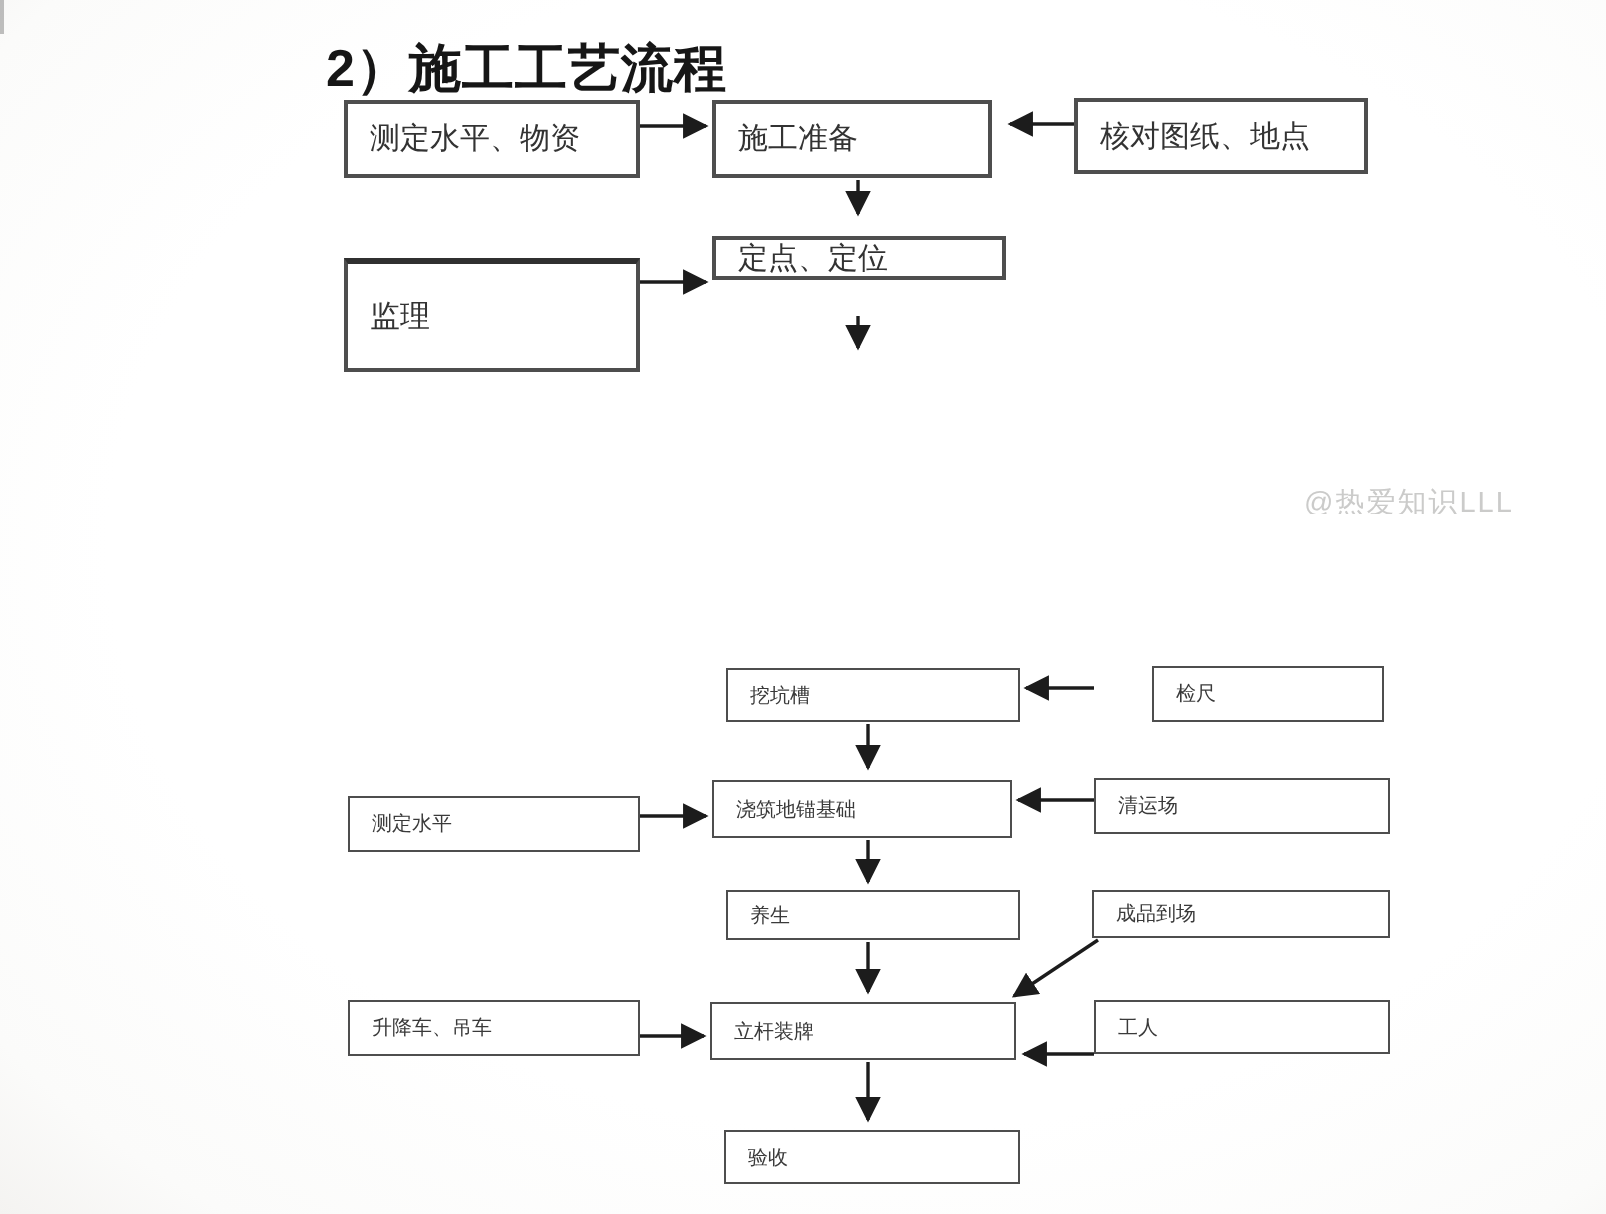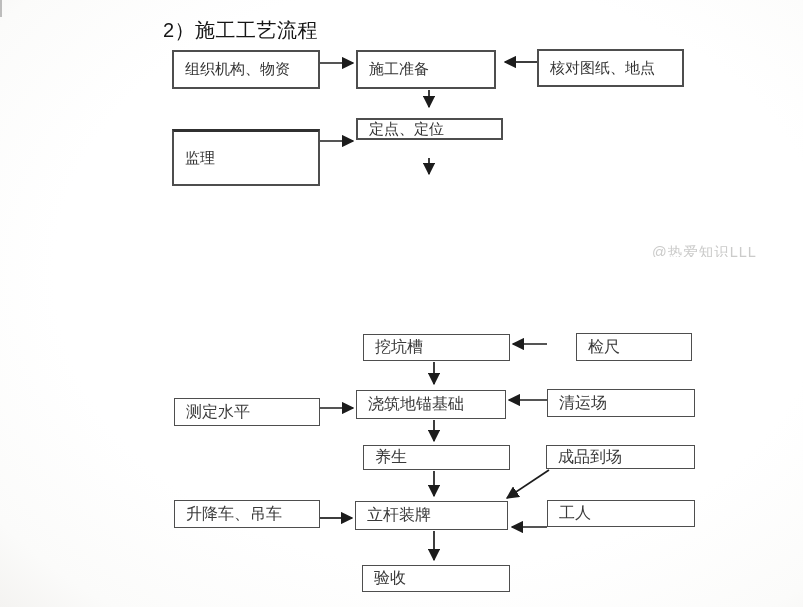--- a/index.html
+++ b/index.html
@@ -10,57 +10,57 @@
       radial-gradient(ellipse at 55% 45%, #ffffff 62%, #fbfbfa 88%, #f4f3f1 100%);
     overflow:hidden;
     font-family:"Liberation Sans", sans-serif;
   }
   .edge-artifact{
     position:absolute;left:0;top:0;width:2px;height:17px;
     background:#8a8a8a;opacity:.55;
   }
   .page-title{
     position:absolute;left:163px;top:17px;
-    font-size:20px;font-weight:normal;color:#161616;
+    font-size:26px;font-weight:bold;color:#161616;
     letter-spacing:0.5px;
     font-family:"Liberation Sans", sans-serif;
   }
   .box{
     position:absolute;
     box-sizing:border-box;
     border:2px solid #4e4e4e;
     background:rgba(255,255,255,.85);
     display:flex;align-items:center;
     padding-left:11px;
     font-size:15px;color:#333333;
     font-family:"Liberation Serif", serif;
     white-space:nowrap;
   }
-  .box.sm{border-width:1.5px;font-size:16px;color:#3a3a3a;}
+  .box.sm{border-width:1.5px;font-size:10px;color:#3a3a3a;}
   .box.thick-top{border-top:3.5px solid #303030;}
   .watermark{
     position:absolute;left:652px;top:243px;
     height:14px;overflow:hidden;
     font-size:14.5px;line-height:18px;
     color:#cbcbca;letter-spacing:1px;
     font-family:Liberation Sans, sans-serif;
   }
   svg.arrows{position:absolute;left:0;top:0;pointer-events:none;}
   svg.arrows line{stroke:#1c1c1c;stroke-width:1.7;}
 </style>
 </head>
 <body>
 
 <div id="canvas">
 
   <div class="edge-artifact"></div>
 
   <div class="page-title">2）施工工艺流程</div>
 
-  <div class="box" style="left:172px;top:50px;width:148px;height:39px">组织机构、物资</div>
+  <div class="box" style="left:172px;top:50px;width:148px;height:39px">测定水平、物资</div>
   <div class="box" style="left:356px;top:50px;width:140px;height:39px">施工准备</div>
   <div class="box" style="left:537px;top:49px;width:147px;height:38px">核对图纸、地点</div>
   <div class="box thick-top" style="left:172px;top:129px;width:148px;height:57px">监理</div>
   <div class="box" style="left:356px;top:118px;width:147px;height:22px">定点、定位</div>
 
   <div class="watermark">@热爱知识LLL</div>
 
   <div class="box sm" style="left:363px;top:334px;width:147px;height:27px">挖坑槽</div>
   <div class="box sm" style="left:576px;top:333px;width:116px;height:28px">检尺</div>
   <div class="box sm" style="left:174px;top:398px;width:146px;height:28px">测定水平</div>

